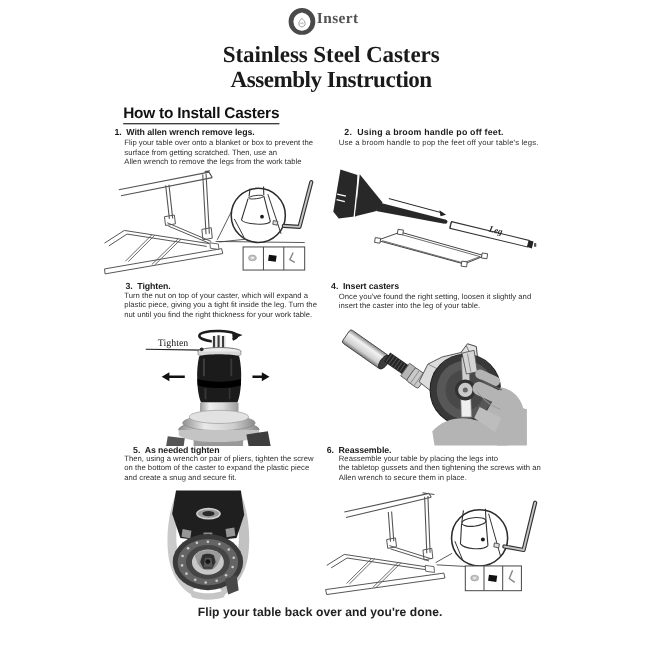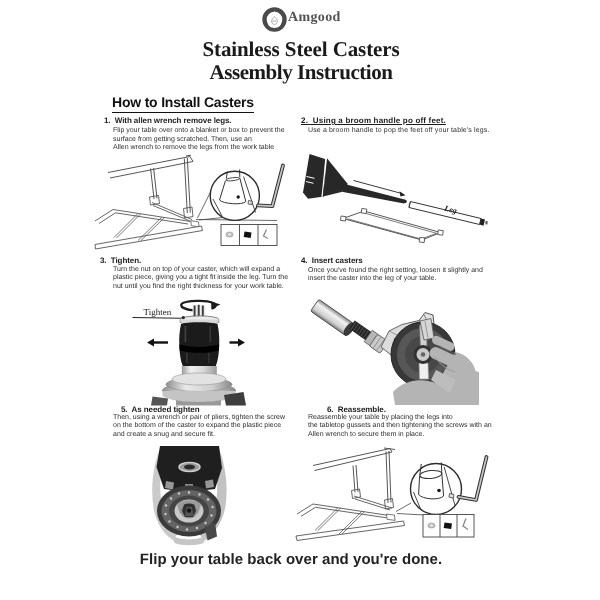--- a/index.html
+++ b/index.html
@@ -11,48 +11,48 @@
 </style>
 </head>
 <body>
 
 <svg class="abs" style="left:262px;top:7px" width="25" height="25" viewBox="0 0 25 25">
   <circle cx="12.5" cy="12.5" r="10" fill="none" stroke="#4a4a4a" stroke-width="4.4"></circle>
   <path d="M12.5 4.2 C15.5 7.2,19.6 10.2,19.6 14.2 C19.6 18.3,16.4 20.9,12.5 20.9 C8.6 20.9,5.4 18.3,5.4 14.2 C5.4 10.2,9.5 7.2,12.5 4.2 Z" fill="#fff"></path>
   <path d="M12.5 9.5 C13.6 11,15.4 12.4,15.4 14.4 C15.4 16.3,14.1 17.4,12.5 17.4 C10.9 17.4,9.6 16.3,9.6 14.4 C9.6 12.4,11.4 11,12.5 9.5 Z" fill="none" stroke="#9a9a9a" stroke-width="0.8"></path>
   <path d="M10.2 15.3 l1-1.6 0.9 1.1 0.9-1.5 1.1 1.9" fill="none" stroke="#aaa" stroke-width="0.7"></path>
 </svg>
-<div class="abs" style="left:288px;top:10px;font:bold 14px 'Liberation Serif';color:#525252;letter-spacing:0.35px;">Amgood</div>
+<div class="abs" style="left:288px;top:10px;font:bold 14px 'Liberation Serif';color:#525252;letter-spacing:0.35px;">Insert</div>
 
 <div class="abs" style="left:0;top:38px;width:602px;text-align:center;font-family:'Liberation Serif',serif;font-weight:bold;color:#1a1a1a;line-height:23px;">
   <div style="font-size:21px;letter-spacing:-0.1px;">Stainless Steel Casters</div>
   <div style="font-size:21px;letter-spacing:-0.45px;">Assembly Instruction</div>
 </div>
 
 <div class="abs" style="left:112px;top:94px;font-weight:bold;font-size:14px;color:#111;letter-spacing:-0.2px;border-bottom:1.2px solid #111;padding-bottom:1.5px;">How to Install Casters</div>
 
 <div class="abs head" style="left:104px;top:116px;text-align:center;">1.&nbsp; With allen wrench remove legs.</div>
 <div class="abs body7" style="left:113px;top:127px;">Flip your table over onto a blanket or box to prevent the<br>surface from getting scratched. Then, use an<br>Allen wrench to remove the legs from the work table</div>
 
-<div class="abs head" style="left:301px;top:116px;letter-spacing:0.18px;text-decoration:underline;">2.&nbsp; Using a broom handle po off feet.</div>
+<div class="abs head" style="left:313px;top:116px;letter-spacing:0.18px;">2.&nbsp; Using a broom handle po off feet.</div>
 <div class="abs body7" style="left:308px;top:127px;letter-spacing:0.14px;">Use a broom handle to pop the feet off your table's legs.</div>
 
-<div class="abs head" style="left:100px;top:256px;text-align:right;">3.&nbsp; Tighten.</div>
+<div class="abs head" style="left:114px;top:256px;text-align:right;">3.&nbsp; Tighten.</div>
 <div class="abs body7" style="left:113px;top:265.5px;">Turn the nut on top of your caster, which will expand a<br>plastic piece, giving you a tight fit inside the leg. Turn the<br>nut until you find the right thickness for your work table.</div>
 
 <div class="abs head" style="left:301px;top:256px;">4.&nbsp; Insert casters</div>
 <div class="abs body7" style="left:308px;top:266.5px;">Once you've found the right setting, loosen it slightly and<br>insert the caster into the leg of your table.</div>
 
 <div class="abs head" style="left:104px;top:405px;padding-left:17px;">5.&nbsp; As needed tighten</div>
 <div class="abs body7" style="left:113px;top:413.5px;">Then, using a wrench or pair of pliers, tighten the screw<br>on the bottom of the caster to expand the plastic piece<br>and create a snug and secure fit.</div>
 
-<div class="abs head" style="left:297px;top:405px;margin-left:30px;">6.&nbsp; Reassemble.</div>
+<div class="abs head" style="left:297px;top:405px;">6.&nbsp; Reassemble.</div>
 <div class="abs body7" style="left:308px;top:413.5px;">Reassemble your table by placing the legs into<br>the tabletop gussets and then tightening the screws with an<br>Allen wrench to secure them in place.</div>
 
-<div class="abs" style="left:0;top:550.5px;width:582px;text-align:center;font-weight:bold;font-size:15px;color:#222;letter-spacing:0.05px;">Flip your table back over and you're done.</div>
+<div class="abs" style="left:0;top:550.5px;width:582px;text-align:center;font-weight:bold;font-size:11px;color:#222;letter-spacing:0.05px;">Flip your table back over and you're done.</div>
 
 <svg class="abs" style="left:85px;top:153px" width="215" height="97" viewBox="85 153 215 97" fill="none">
 
   <path d="M108,172.5 L190,156.5 M110,178 L193,161.5 M190,156.5 L193,161.5 M186,156 L191,155.2" stroke="#555" stroke-width="1"></path>
 
   <path d="M150.6,168.5 L154,199 M153.6,168 L157,198.5" stroke="#555" stroke-width="1"></path>
   <path d="M184.3,158.5 L187.3,213 M187.3,158 L190.3,212.5" stroke="#555" stroke-width="1"></path>
   <path d="M149.5,197 L158.5,195.5 L159.5,203.5 L150.5,205 Z" stroke="#555" stroke-width="0.9"></path>
   <path d="M183.5,208.5 L192,207 L193,216.5 L184.5,218 Z" stroke="#555" stroke-width="0.9"></path>
 

